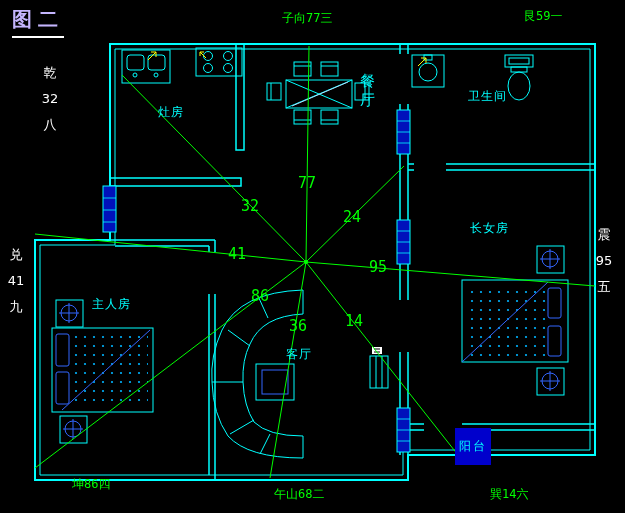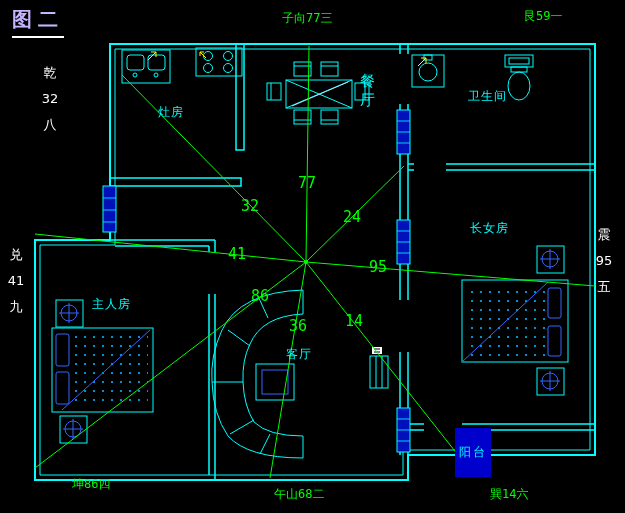--- a/index.html
+++ b/index.html
@@ -13,21 +13,21 @@
     color:#c4b5fd;font-size:20px;font-weight:bold;letter-spacing:6px;
     border-bottom:2px solid #fff;padding-bottom:3px;
   }
   .green{color:#00ff00;font-size:12px;font-family:"DejaVu Sans Mono","Liberation Mono",monospace;text-align:center;}
   .cyan{color:#00ffff;font-size:12px;letter-spacing:1px;}
   .sec{position:absolute;color:#00ff00;font-size:15px;font-family:"DejaVu Sans Mono","Liberation Mono",monospace;}
   .vcol{position:absolute;width:24px;text-align:center;color:#fff;font-size:13px;line-height:26px;}
   .vtext{position:absolute;width:14px;word-break:break-all;line-height:19px;color:#00ffff;font-size:15px;}
   .balcony{
     position:absolute;background:#0000cc;color:#00ffff;font-size:12px;
-    padding:16px 4px;letter-spacing:2px;
+    padding:10px 4px;letter-spacing:2px;
   }
 </style>
 </head>
 <body>
 
 <div class="stage">
 
 <svg width="625" height="513" viewBox="0 0 625 513">
   <defs>
     <pattern id="bedDots" width="9" height="9" patternUnits="userSpaceOnUse">

